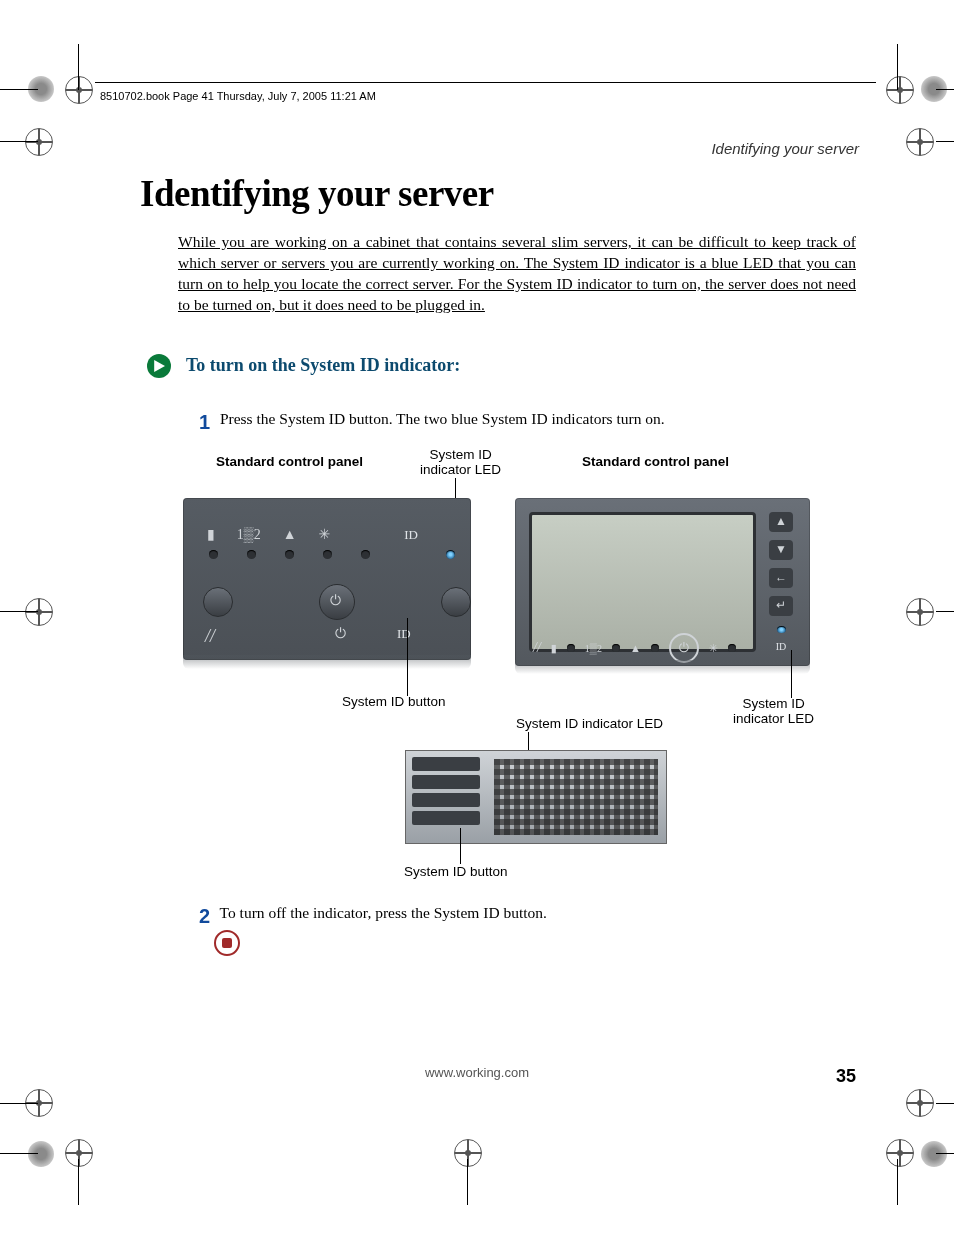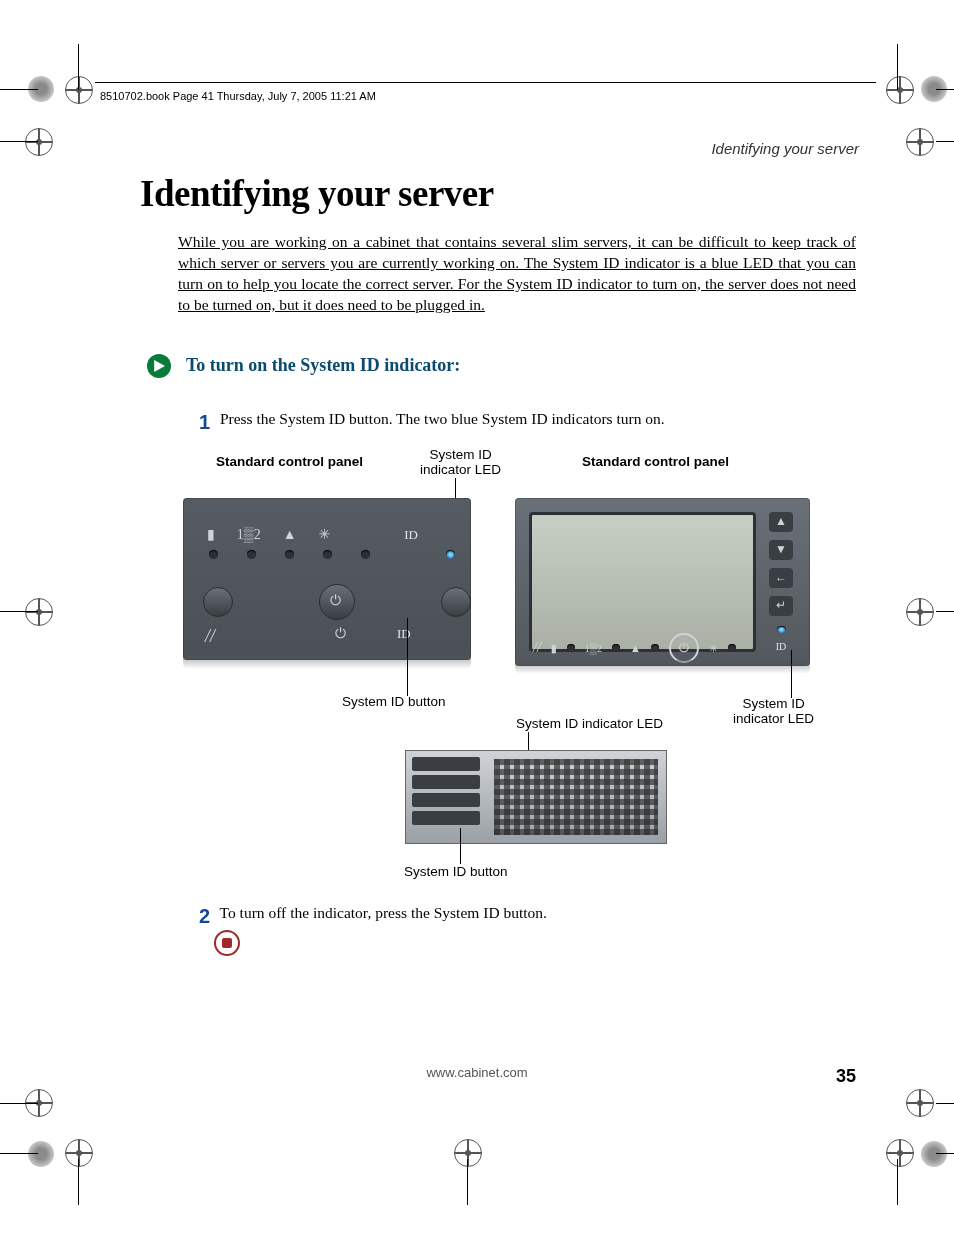--- a/index.html
+++ b/index.html
@@ -440,14 +440,14 @@
 </div>
 <div class="callout-line" style="left:460px; top:828px; width:1px; height:36px;"></div>
 <div class="fig-label" style="left:404px; top:864px;">System ID button</div>
 
 <div class="step" style="top:902px;">
   <span class="step-num">2</span>
   <span class="step-text">To turn off the indicator, press the System ID button.</span>
 </div>
 <div class="stop-icon"></div>
 
-<div class="footer-url">www.cabinet.com</div>
+<div class="footer-url">www.working.com</div>
 <div class="page-num">35</div>
 
 </body></html>

